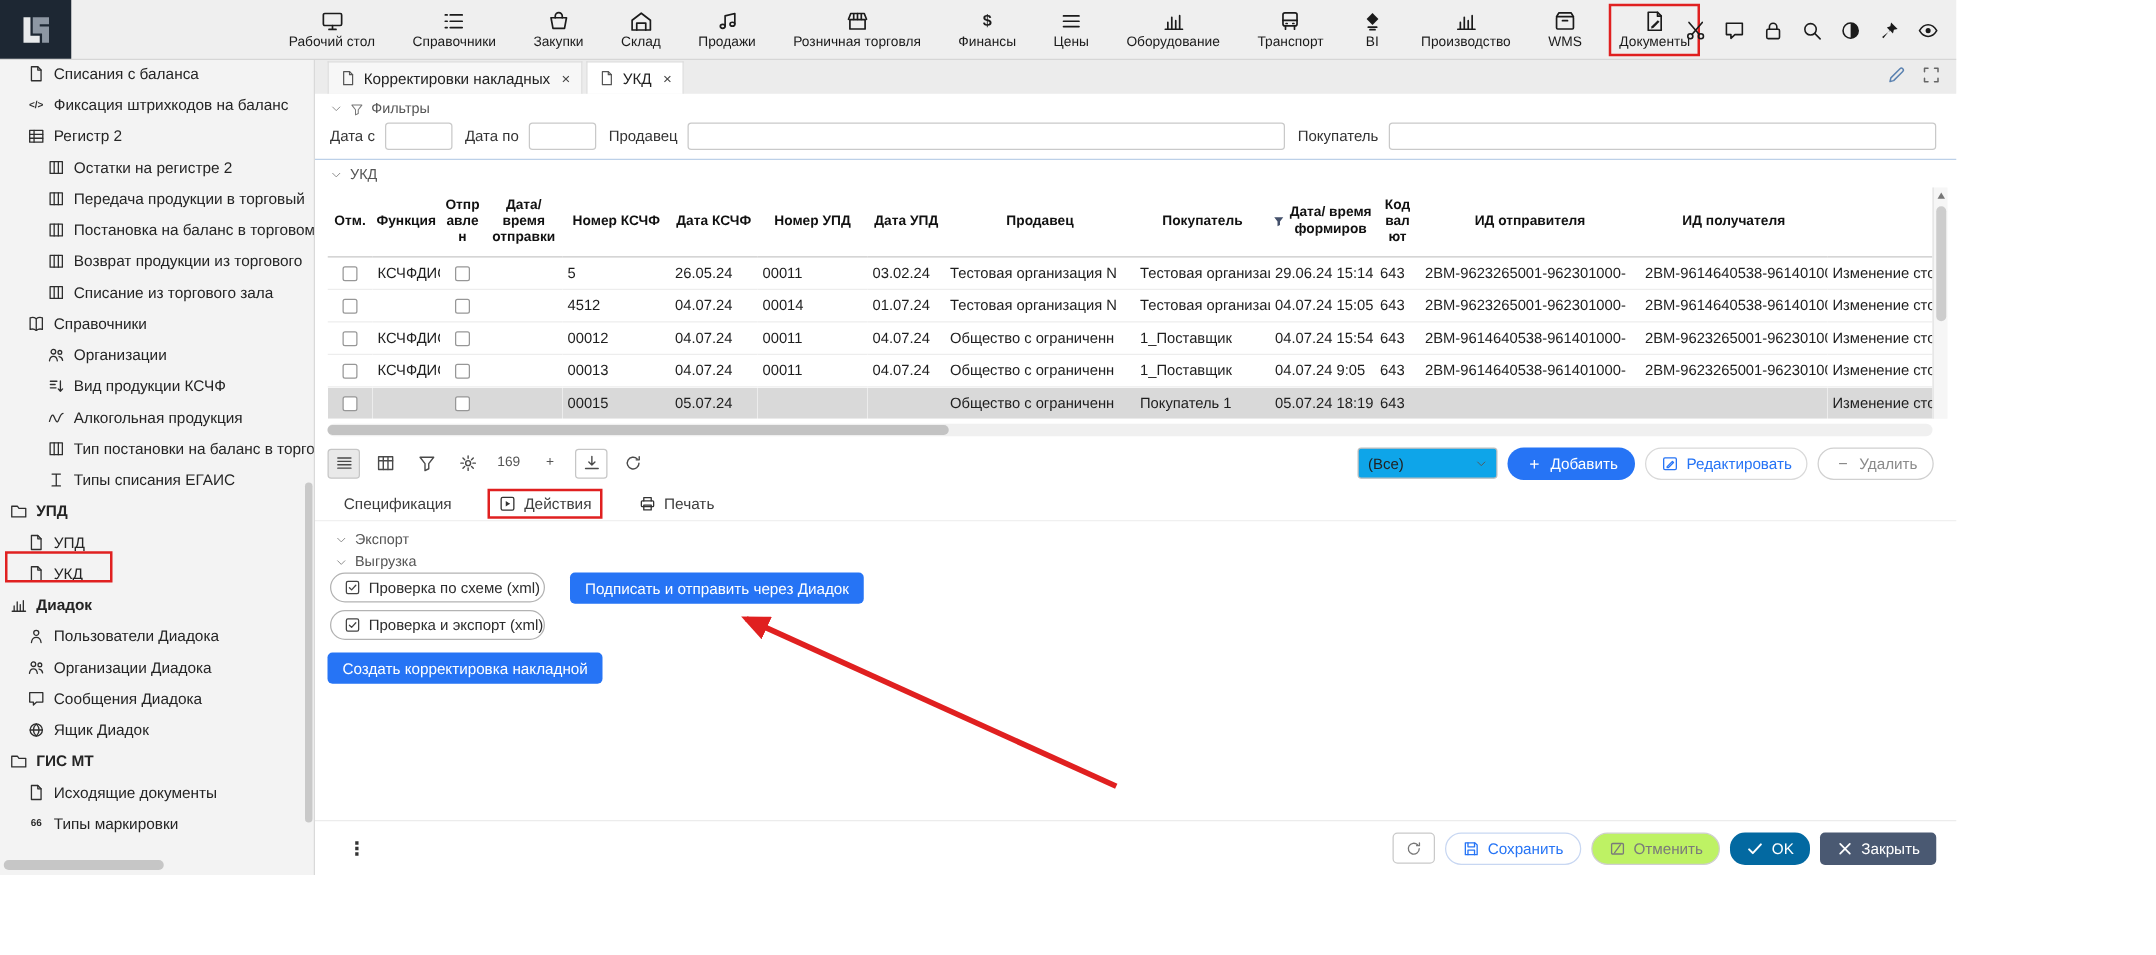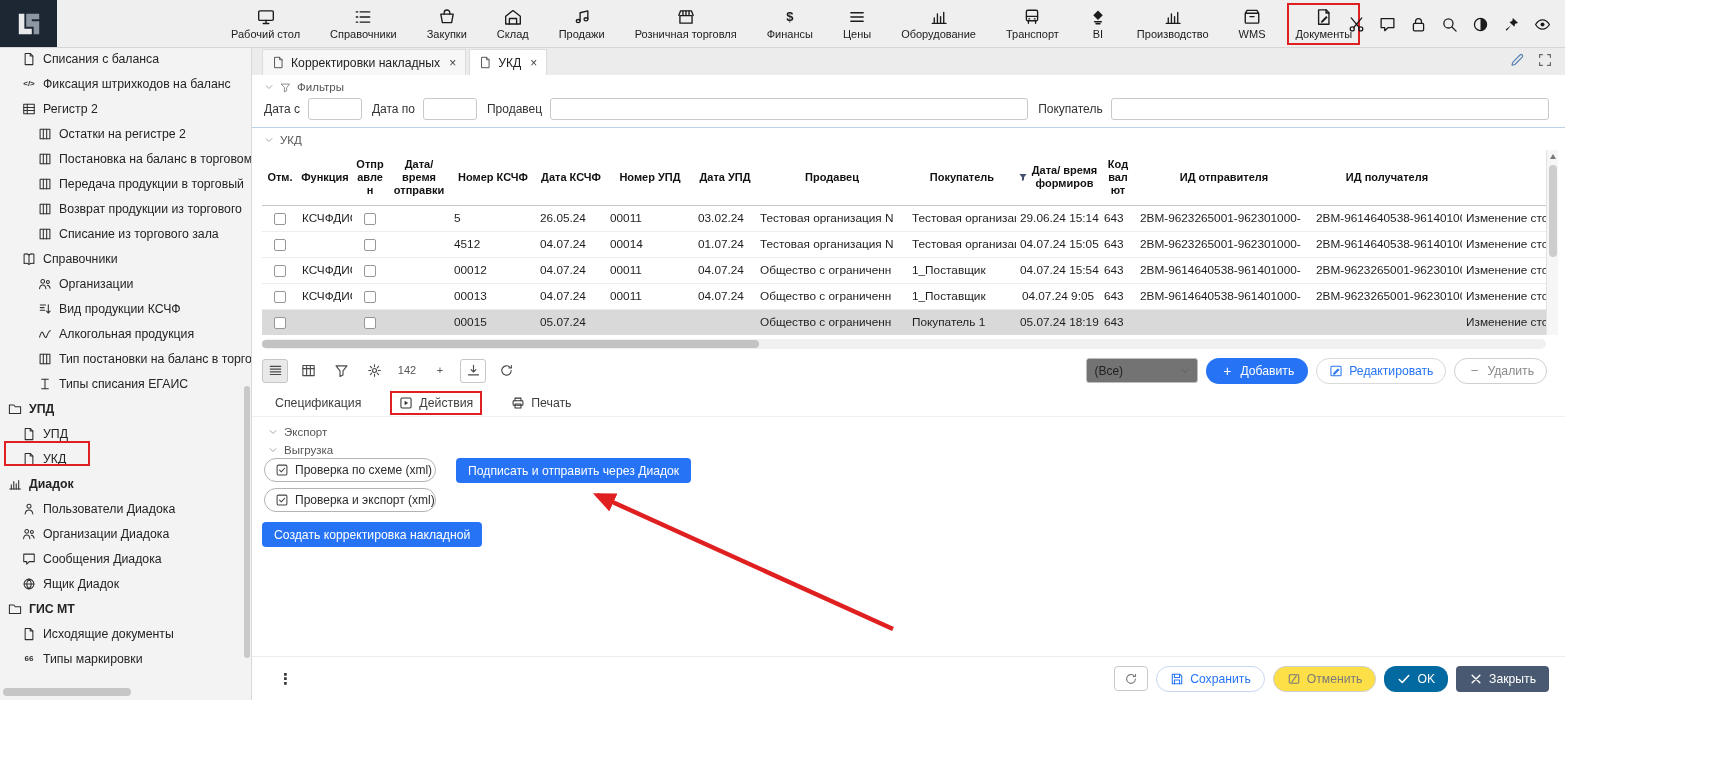--- a/index.html
+++ b/index.html
@@ -58,37 +58,37 @@
 .gridclip{width:1284px;height:185px;overflow:hidden}
 table.grid{border-collapse:collapse;table-layout:fixed;width:1320px}
 table.grid th{height:55px;vertical-align:middle;font-size:11px;font-weight:700;color:#111;border-bottom:1px solid #c8c8c8;padding:1px 2px;line-height:1.18}
 .thwrap{display:flex;align-items:center;justify-content:center;gap:3px}
 .thl{white-space:normal}
 .thf{width:10px;height:10px;color:#44506b}
 table.grid td{height:26px;font-size:11.8px;color:#1e1e1e;padding:0 4px;white-space:nowrap;overflow:hidden;border-bottom:1px solid #ededed}
 tr.selected td{background:#d9d9d9}
 td.c-sel,td.c-sent{text-align:center}
 td.c-num_kschf{padding-left:18px}
-td.c-formed{text-align:center;padding-right:6px}
+td.c-formed{text-align:left;padding-right:6px}
 .cb{display:inline-block;width:12px;height:12px;border:1px solid #979797;border-radius:2px;background:#fff;cursor:pointer;vertical-align:middle}
 .grid-vscroll{position:absolute;right:0;top:0;width:12px;height:185px;background:#f6f6f6;border-left:1px solid #e2e2e2;cursor:pointer}
 .vs-up{height:13px;display:flex;align-items:center;justify-content:center}
 .vs-up::after{content:"";width:0;height:0;border-left:3.5px solid transparent;border-right:3.5px solid transparent;border-bottom:5px solid #777}
 .vs-thumb{position:absolute;left:2px;top:15px;width:8px;height:92px;background:#cdcdcd;border-radius:4px}
 .hscroll{width:1284px;height:10px;margin:4px 0 3px 10px;background:#f0f0f0;border-radius:5px;position:relative;flex:none;cursor:pointer}
 .hthumb{position:absolute;left:0;top:1px;width:497px;height:8px;background:#c3c3c3;border-radius:4px}
 .gridbar{height:37px;display:flex;align-items:center;padding:0 18px 0 10px;gap:8px;flex:none}
 .gb-left{display:flex;align-items:center;gap:7px;color:#4a4a4a}
 .gb-icon{width:26px;height:24px;display:flex;align-items:center;justify-content:center;border-radius:3px;cursor:pointer;color:#4a4a4a}
 .gb-icon .icn{width:15px;height:15px}
 .gb-icon .icn.txt{font-size:11px;font-weight:400;color:#555}
 .gb-icon.boxed-active{border:1px solid #c6c6c6;background:#e9e9e9}
 .gb-icon.boxed-plain{border:1px solid #c6c6c6;background:#fff}
 .gb-spacer{flex:1}
-.select{width:112px;height:25px;border:1px solid #bdbdbd;border-radius:3px;background:#737373;display:flex;align-items:center;justify-content:space-between;padding:0 7px;font-size:12px;color:#222;cursor:pointer}
+.select{width:112px;height:25px;border:1px solid #bdbdbd;border-radius:3px;background:#0ea5e9;display:flex;align-items:center;justify-content:space-between;padding:0 7px;font-size:12px;color:#222;cursor:pointer}
 .select .icn{width:10px;height:10px;color:#555}
 .btn{display:inline-flex;align-items:center;justify-content:center;gap:6px;font-size:12.2px;border:none;background:none;white-space:nowrap}
 .btn .icn{width:14px;height:14px}
 .btn-add{height:26px;padding:0 14px;background:#2674f5;color:#fff;border-radius:13px}
 .btn-add .icn.txt{font-size:14px;font-weight:400}
 .btn-edit{height:26px;padding:0 12px;background:#fff;color:#2674f5;border:1px solid #d9d9d9;border-radius:13px}
 .btn-del{height:26px;padding:0 12px;background:#fff;color:#8a8a8a;border:1px solid #d0d0d0;border-radius:13px}
 .btn-del .icn.txt{font-size:13px;font-weight:400}
 .subtabs{height:28px;display:flex;align-items:center;gap:24px;padding-left:16px;border-bottom:1px solid #f0f0f0;flex:none}
 .subtab{display:flex;align-items:center;gap:6px;font-size:12.3px;color:#3d3d3d;cursor:pointer;padding:3px 7px}
@@ -102,21 +102,21 @@
 .p-sign{position:absolute;left:204px;top:41px}
 .p-create{position:absolute;left:10px;top:105px}
 .btn-outline{height:24px;width:172px;justify-content:flex-start;padding:0 10px;background:#fff;border:1px solid #b3b3b3;border-radius:13px;color:#2c2c2c;font-size:12px}
 .btn-outline .icn{color:#444}
 .btn-blue{height:25px;padding:0 12px;background:#2674f5;color:#fff;border-radius:4px;font-size:12.2px}
 .arrow{position:absolute;left:0;top:0;width:700px;height:238px;pointer-events:none}
 .bottombar{height:44px;display:flex;align-items:center;gap:8px;padding:0 16px 0 14px;border-top:1px solid #ececec;flex:none}
 .dots{font-size:15px;color:#333;margin-left:12px;cursor:pointer;font-weight:700}
 .btn-box{width:34px;height:25px;border:1px solid #c9c9c9;border-radius:4px;background:#fff;color:#777}
 .btn-save{height:26px;padding:0 13px;background:#fff;border:1px solid #c8d7f2;color:#2674f5;border-radius:13px}
-.btn-cancel{height:26px;padding:0 13px;background:#fde047;border:1px solid #cfcfcf;color:#7a7a7a;border-radius:13px}
+.btn-cancel{height:26px;padding:0 13px;background:#bef264;border:1px solid #cfcfcf;color:#7a7a7a;border-radius:13px}
 .btn-ok{height:26px;padding:0 13px;background:#0369a1;color:#fff;border-radius:12px}
 .btn-closew{height:26px;padding:0 13px;background:#4a5972;color:#fff;border-radius:4px}
 </style>
 </head>
 <body>
 
 <div class="app">
   <header class="topbar">
     <div class="logo">
       <svg viewBox="0 0 32 28">
@@ -327,30 +327,30 @@
             </span>
             <span>Остатки на регистре 2</span>
           </div>
           <div class="side-item ind2">
             <span class="icn ">
               <svg viewBox="0 0 16 16">
                 <rect x="2.4" y="2.6" width="11.2" height="10.8"></rect>
                 <path d="M6.1 2.6v10.8M9.9 2.6v10.8"></path>
               </svg>
             </span>
-            <span>Постановка на баланс в торговом</span>
+            <span>Передача продукции в торговый</span>
           </div>
           <div class="side-item ind2">
             <span class="icn ">
               <svg viewBox="0 0 16 16">
                 <rect x="2.4" y="2.6" width="11.2" height="10.8"></rect>
                 <path d="M6.1 2.6v10.8M9.9 2.6v10.8"></path>
               </svg>
             </span>
-            <span>Передача продукции в торговый</span>
+            <span>Постановка на баланс в торговом</span>
           </div>
           <div class="side-item ind2">
             <span class="icn ">
               <svg viewBox="0 0 16 16">
                 <rect x="2.4" y="2.6" width="11.2" height="10.8"></rect>
                 <path d="M6.1 2.6v10.8M9.9 2.6v10.8"></path>
               </svg>
             </span>
             <span>Возврат продукции из торгового</span>
           </div>
@@ -829,21 +829,21 @@
             </span>
             <span class="gb-icon">
               <span class="icn ">
                 <svg viewBox="0 0 16 16">
                   <circle cx="8" cy="8" r="2.1"></circle>
                   <path d="M8 1.8v2.1M8 12.1v2.1M1.8 8h2.1M12.1 8h2.1M3.6 3.6l1.5 1.5M10.9 10.9l1.5 1.5M12.4 3.6l-1.5 1.5M5.1 10.9l-1.5 1.5"></path>
                 </svg>
               </span>
             </span>
             <span class="gb-icon">
-              <span class="icn txt ">142</span>
+              <span class="icn txt ">169</span>
             </span>
             <span class="gb-icon">
               <span class="icn txt ">+</span>
             </span>
             <span class="gb-icon boxed-plain">
               <span class="icn ">
                 <svg viewBox="0 0 16 16">
                   <path d="M8 2.4v7.2M8 9.6L5.4 7M8 9.6L10.6 7M2.6 12.6h10.8"></path>
                 </svg>
               </span>

